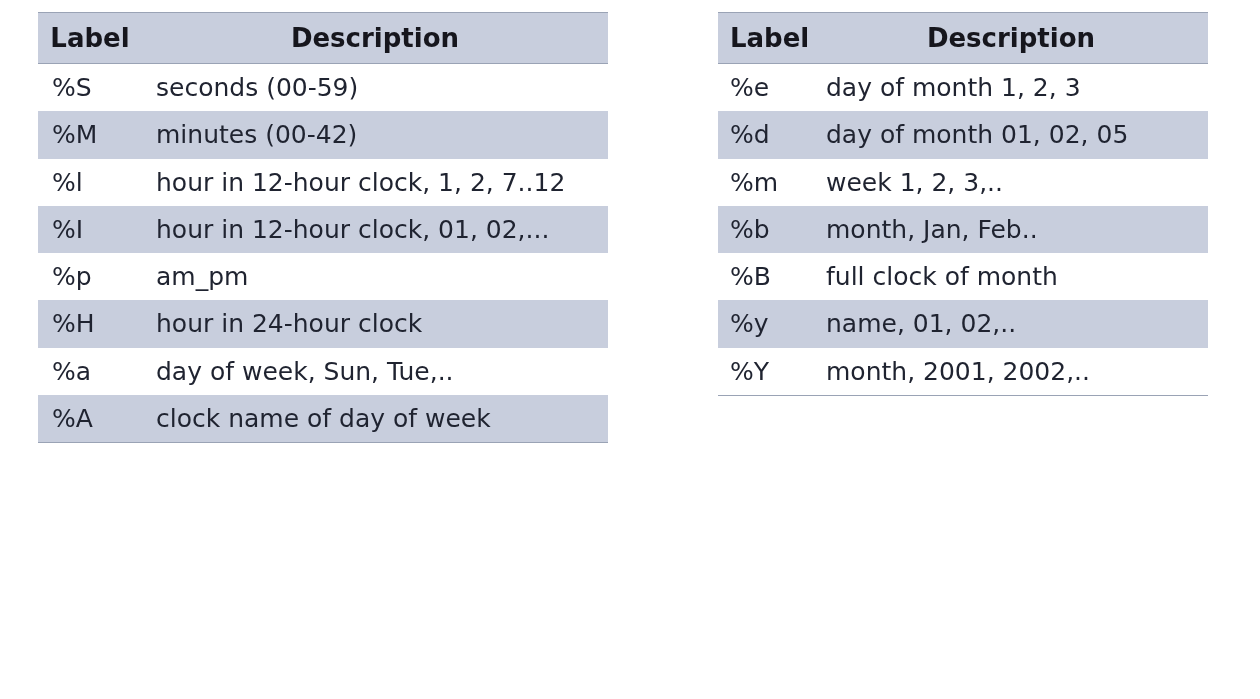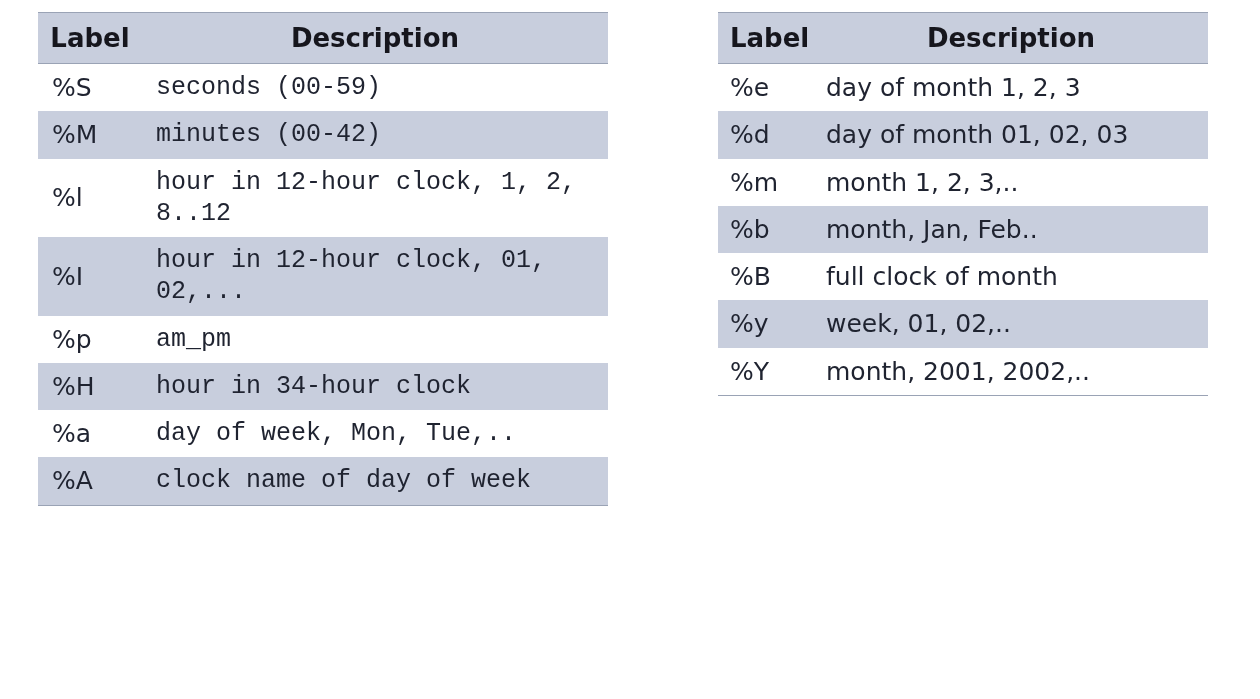--- a/index.html
+++ b/index.html
@@ -52,21 +52,21 @@
   }
   table.fmt tbody tr:last-child td {
     border-bottom: 1px solid #9aa3b5;
   }
   td.label {
     font-family: "DejaVu Sans", sans-serif;
     text-align: left;
     white-space: nowrap;
   }
   table.fmt.left td.label { width: 100px; padding-left: 14px; }
-  table.fmt.left td.desc  { padding-left: 14px; font-family: Liberation Mono, monospace; }
+  table.fmt.left td.desc  { padding-left: 14px; }
   table.fmt.right td.label { width: 92px; padding-left: 12px; }
   table.fmt.right td.desc  { padding-left: 12px; }
 
   table.fmt.left  colgroup col.c1 { width: 104px; }
   table.fmt.right colgroup col.c1 { width: 96px; }
 </style>
 </head>
 <body>
 
 <div class="page">
@@ -86,37 +86,37 @@
       <tr>
         <td class="label">%S</td>
         <td class="desc">seconds (00-59)</td>
       </tr>
       <tr class="alt">
         <td class="label">%M</td>
         <td class="desc">minutes (00-42)</td>
       </tr>
       <tr>
         <td class="label">%l</td>
-        <td class="desc">hour in 12-hour clock, 1, 2, 8..12</td>
+        <td class="desc">hour in 12-hour clock, 1, 2, 7..12</td>
       </tr>
       <tr class="alt">
         <td class="label">%I</td>
         <td class="desc">hour in 12-hour clock, 01, 02,...</td>
       </tr>
       <tr>
         <td class="label">%p</td>
         <td class="desc">am_pm</td>
       </tr>
       <tr class="alt">
         <td class="label">%H</td>
-        <td class="desc">hour in 34-hour clock</td>
+        <td class="desc">hour in 24-hour clock</td>
       </tr>
       <tr>
         <td class="label">%a</td>
-        <td class="desc">day of week, Mon, Tue,..</td>
+        <td class="desc">day of week, Sun, Tue,..</td>
       </tr>
       <tr class="alt">
         <td class="label">%A</td>
         <td class="desc">clock name of day of week</td>
       </tr>
     </tbody>
   </table>
 
   <table class="fmt right">
     <colgroup>
@@ -129,37 +129,37 @@
         <th>Description</th>
       </tr>
     </thead>
     <tbody>
       <tr>
         <td class="label">%e</td>
         <td class="desc">day of month 1, 2, 3</td>
       </tr>
       <tr class="alt">
         <td class="label">%d</td>
-        <td class="desc">day of month 01, 02, 03</td>
+        <td class="desc">day of month 01, 02, 05</td>
       </tr>
       <tr>
         <td class="label">%m</td>
-        <td class="desc">month 1, 2, 3,..</td>
+        <td class="desc">week 1, 2, 3,..</td>
       </tr>
       <tr class="alt">
         <td class="label">%b</td>
         <td class="desc">month, Jan, Feb..</td>
       </tr>
       <tr>
         <td class="label">%B</td>
         <td class="desc">full clock of month</td>
       </tr>
       <tr class="alt">
         <td class="label">%y</td>
-        <td class="desc">week, 01, 02,..</td>
+        <td class="desc">name, 01, 02,..</td>
       </tr>
       <tr>
         <td class="label">%Y</td>
         <td class="desc">month, 2001, 2002,..</td>
       </tr>
     </tbody>
   </table>
 
 </div>
 

